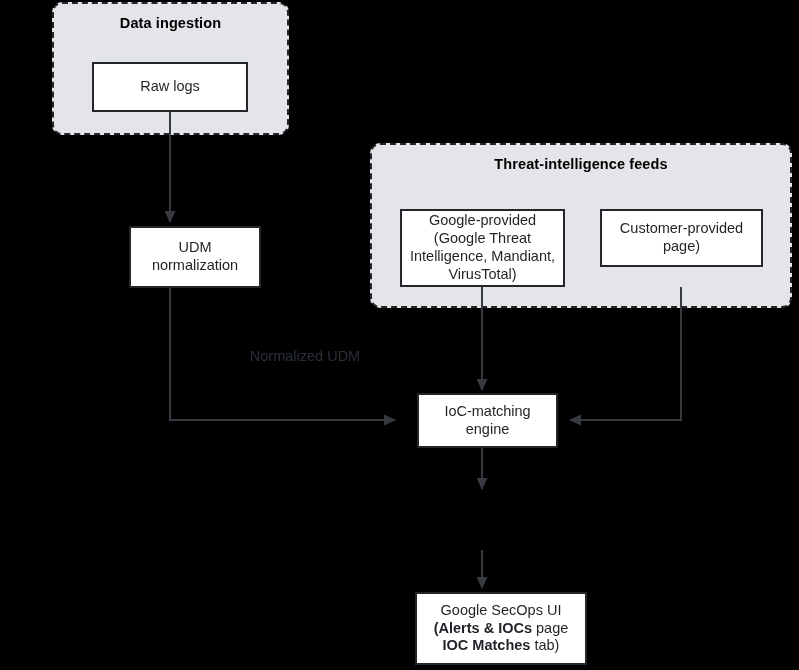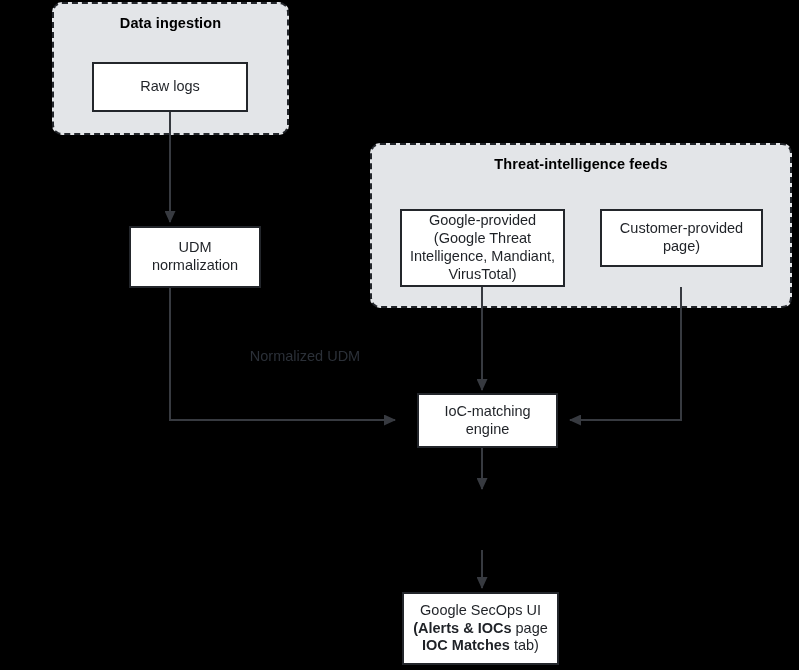--- a/index.html
+++ b/index.html
@@ -68,21 +68,21 @@
   }
   .node .line { display: block; }
   .node .b { font-weight: 700; }
 
   #n-rawlogs  { left: 92px;  top: 62px;  width: 156px; height: 50px; }
   #n-udm      { left: 93px;  top: 226px; width: 132px; height: 62px; margin-left: 36px; }
   #n-google   { left: 400px; top: 209px; width: 165px; height: 78px; }
   #n-customer { left: 600px; top: 209px; width: 163px; height: 58px; }
   #n-engine   { left: 398px; top: 393px; width: 141px; height: 55px; margin-left: 19px; }
   #n-alerts   { left: 400px; top: 493px; width: 165px; height: 55px; }
-  #n-secops   { left: 402px; top: 592px; width: 157px; height: 73px; }
+  #n-secops   { left: 415px; top: 592px; width: 172px; height: 73px; }
 
   
   .edge-label {
     position: absolute;
     left: 220px; top: 348px;
     width: 170px;
     text-align: center;
     font-size: 14.5px;
     color: #2b3038;
     z-index: 2;

